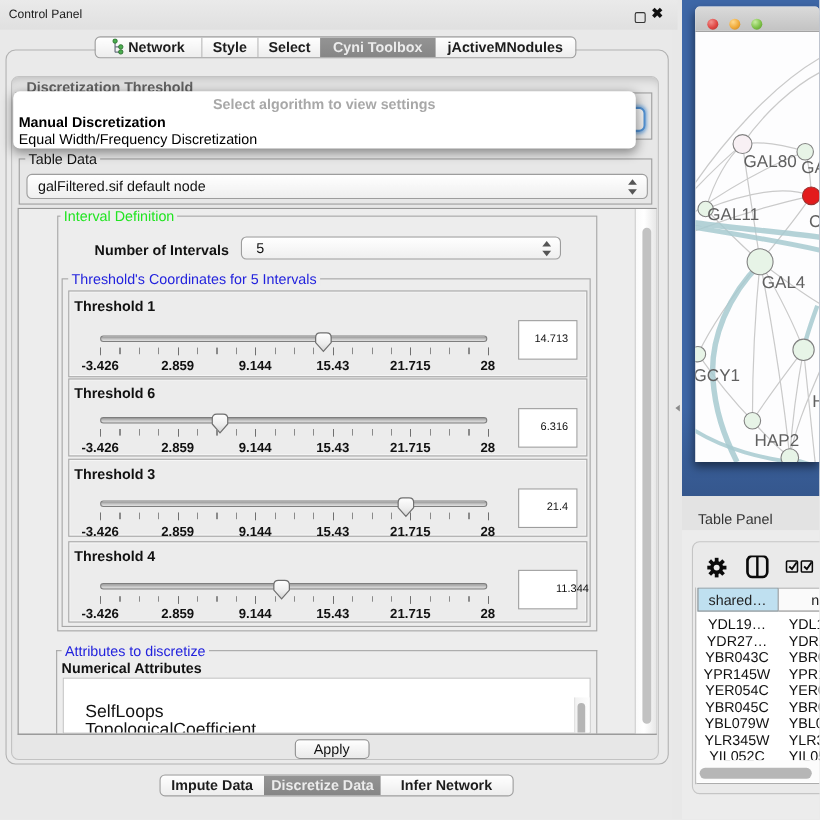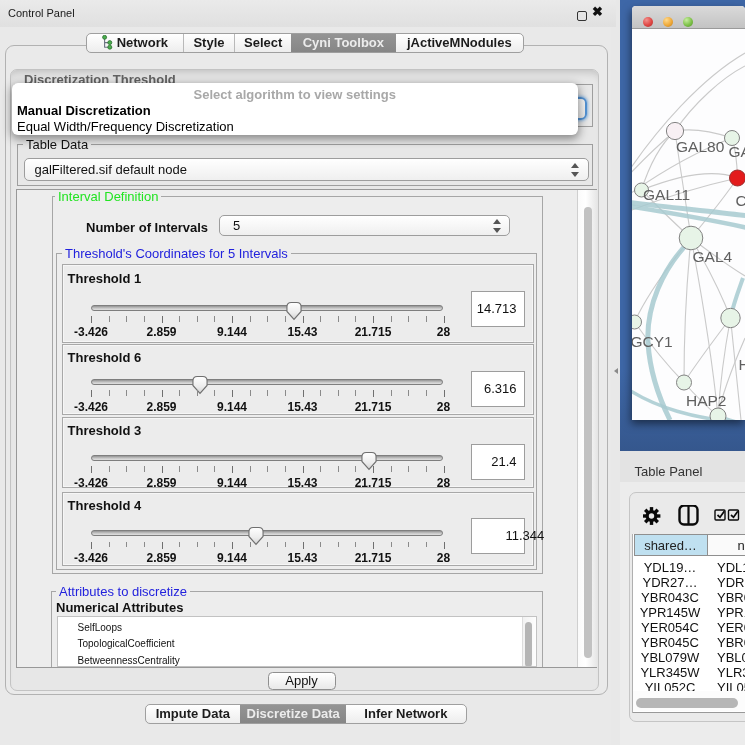--- a/index.html
+++ b/index.html
@@ -42,33 +42,33 @@
 .thlabel{position:absolute;font-size:13px;font-weight:bold;color:#111;}
 .track{position:absolute;left:91px;width:352px;height:6.5px;border-radius:3px;border:1px solid #7e7e7e;
   background:linear-gradient(#939393,#c6c6c6 55%,#e0e0e0);box-sizing:border-box;}
 .ticksMin{position:absolute;left:90.5px;width:354px;height:5.5px;
   background:repeating-linear-gradient(90deg,#8a8a8a 0 1px,transparent 1px 17.625px);}
 .ticksMaj{position:absolute;left:90.5px;width:354px;height:7px;
   background:repeating-linear-gradient(90deg,#6f6f6f 0 1px,transparent 1px 70.5px);}
 .tlabels{position:absolute;left:90.5px;width:354px;height:13px;font-size:12px;font-weight:bold;color:#111;}
 .tlabels span{position:absolute;transform:translateX(-50%);white-space:nowrap;}
 .vbox{position:absolute;left:470.5px;width:54px;height:36px;background:#fff;border:1px solid #9d9d9d;box-sizing:border-box;
-  font-size:13px;color:#111;text-align:right;}
+  font-size:10px;color:#111;text-align:right;}
 .thumb{position:absolute;width:16px;height:20px;}
 
 #popup{left:12px;top:83px;width:565.5px;height:51.5px;background:#fff;border-radius:6px;
   box-shadow:0 3px 10px 1px rgba(0,0,0,0.42);z-index:30;}
 #popup .i1{position:absolute;left:0;right:0;top:4px;text-align:center;color:#a8a8a8;font-size:13px;font-weight:bold;}
 #popup .i2{position:absolute;left:5px;top:19.5px;font-size:13px;font-weight:bold;color:#000;}
 #popup .i3{position:absolute;left:5px;top:35.5px;font-size:13px;color:#000;}
 
 .sbthumb{position:absolute;background:#c2c2c2;border-radius:4px;}
 
 #attrlist{left:56.5px;top:615.5px;width:480px;height:51px;background:#fff;border:1px solid #c2c2c2;box-sizing:border-box;overflow:hidden;}
-#attrlist div{position:absolute;left:20px;font-size:10px;color:#111;}
+#attrlist div{position:absolute;left:20px;font-size:16px;color:#111;margin-top:17px;}
 
 #desktop{left:619.5px;top:0;width:125.5px;height:450.5px;background:linear-gradient(#3e67a7 82%,#35578d);}
 #netwin{left:632px;top:5.5px;width:113px;height:414px;background:#fdfdfe;border-radius:4px 4px 0 0;
   box-shadow:-1px 4px 9px rgba(0,0,0,0.5);}
 #nettitle{left:632px;top:5.5px;width:113px;height:22px;background:linear-gradient(#dadada,#c3c3c3);
   border-bottom:1px solid #9a9a9a;border-radius:4px 4px 0 0;}
 .light{position:absolute;top:11px;width:10px;height:10px;border-radius:50%;}
 #canvas{left:632px;top:28px;width:113px;height:391.5px;overflow:hidden;}
 #tptitle{left:619.5px;top:450.5px;width:125.5px;height:31.5px;background:#e3e3e3;}
 #tptitle span{position:absolute;left:15px;top:13px;font-size:13px;color:#333;}

